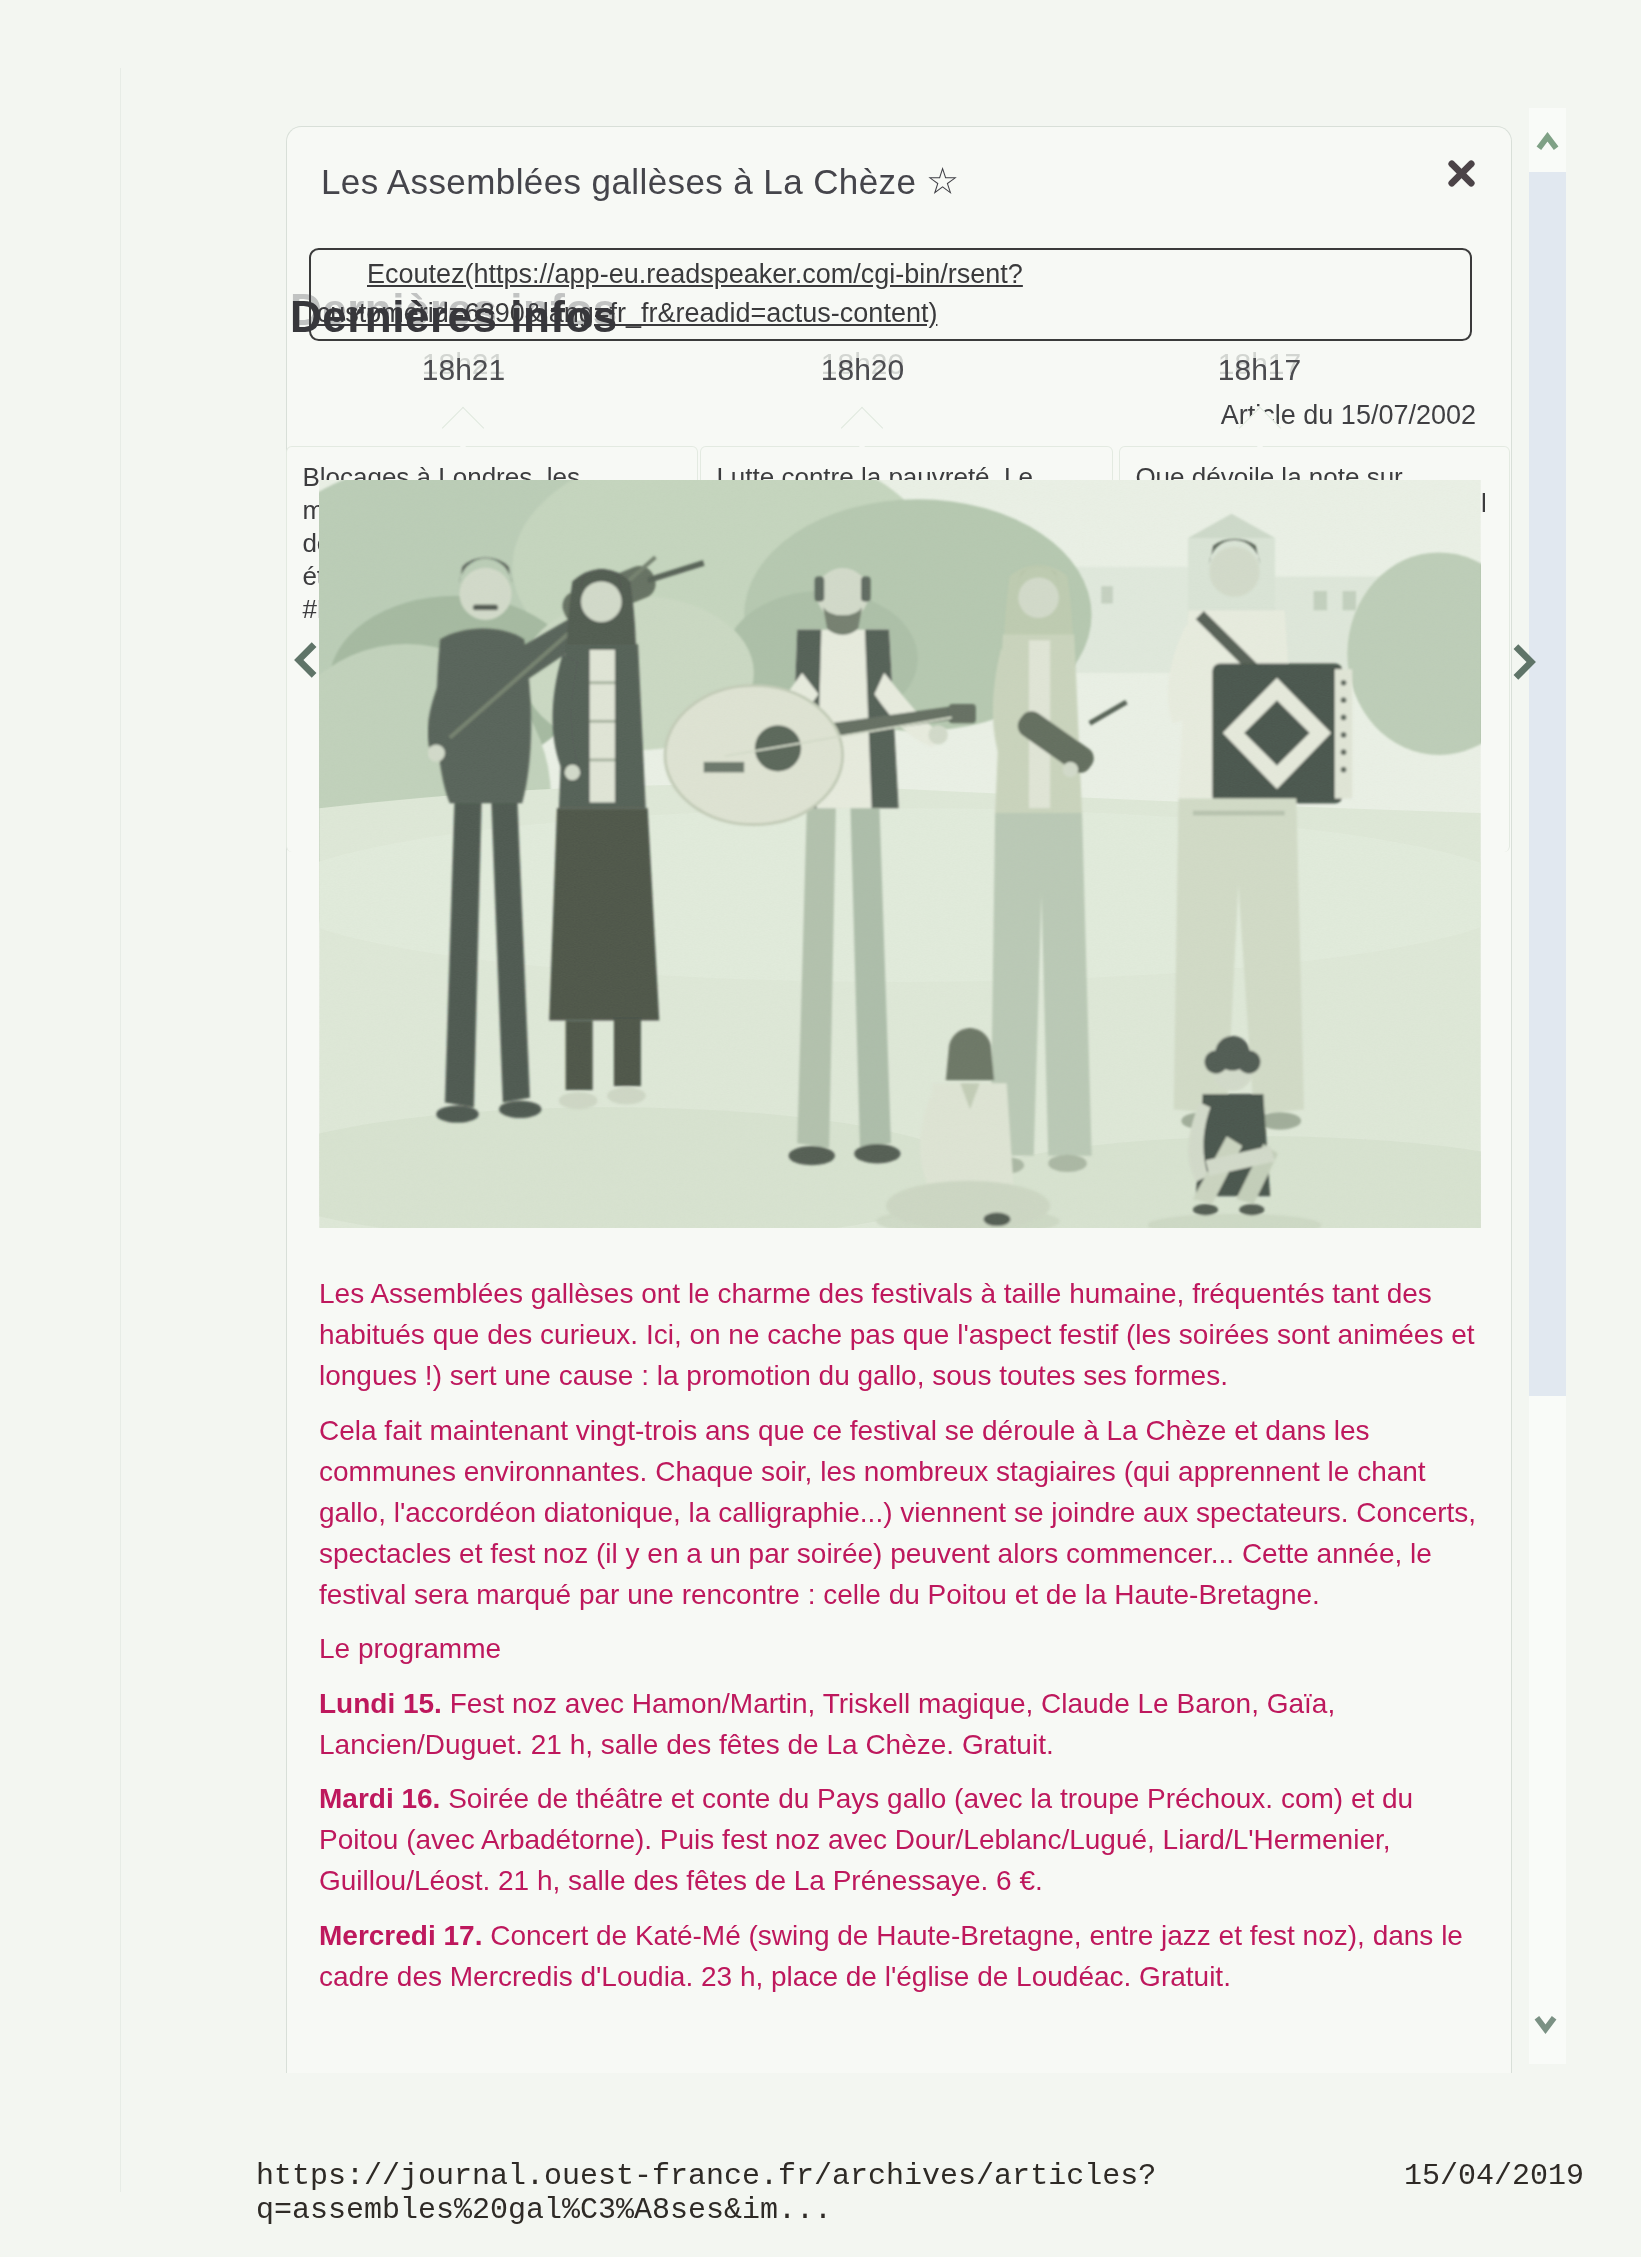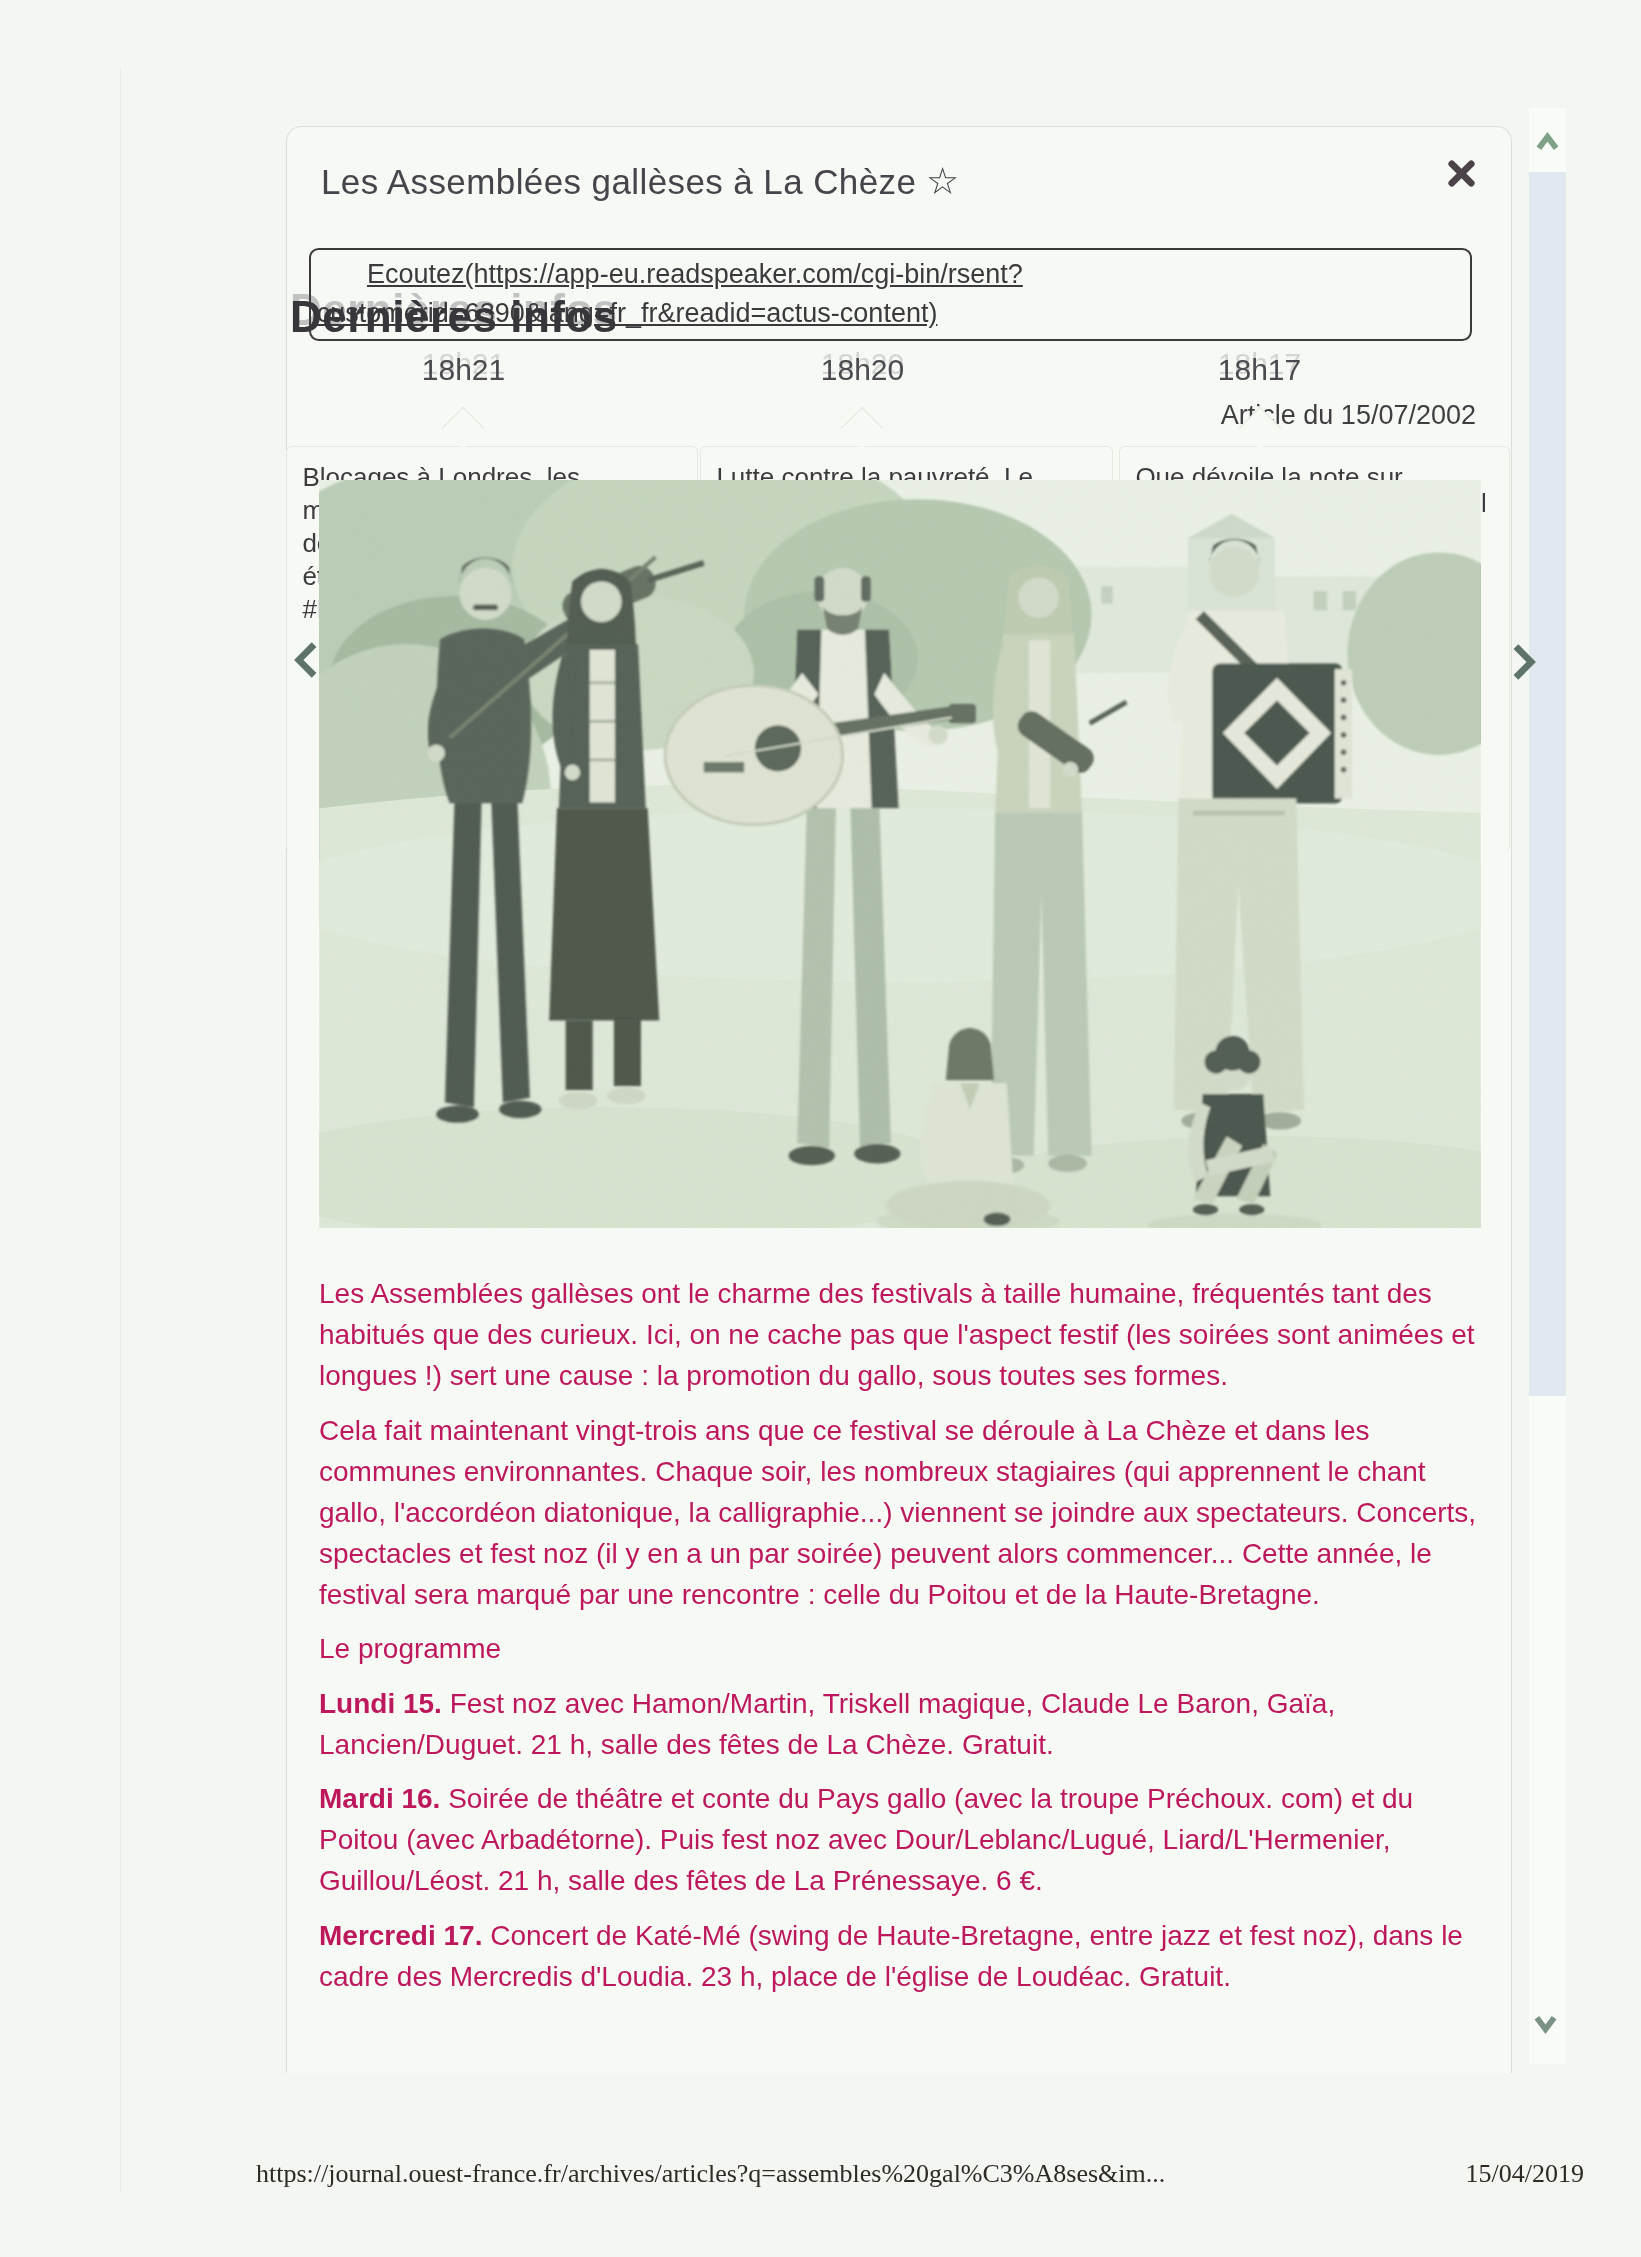--- a/index.html
+++ b/index.html
@@ -44,21 +44,21 @@
   #body-text{left:319px;top:1273px;width:1165px;font-size:28px;line-height:41px;color:#be185d;z-index:2;}
   #body-text p{margin:0 0 13.5px 0;}
   .lead{font-weight:bold;}
   
   #scroll-track{left:1529px;top:108px;width:37px;height:1956px;background:#f9fbf8;}
   #scroll-thumb{left:1529px;top:172px;width:37px;height:1224px;background:#e1e8f0;}
   #scroll-up{left:1535px;top:131px;cursor:pointer;}
   #scroll-down{left:1533px;top:2012px;cursor:pointer;}
   
   #print-footer{left:256px;top:2159px;width:1328px;display:flex;justify-content:space-between;
-                font-family:Liberation Serif, serif;font-size:26px;color:#2e2a26;z-index:2;}
+                font-family:Liberation Mono, monospace;font-size:30px;color:#2e2a26;z-index:2;}
 </style>
 </head>
 <body>
 
 <div id="page">
 
   <div id="scan-line" class="abs"></div>
 
   <div id="modal" class="abs"></div>
 

